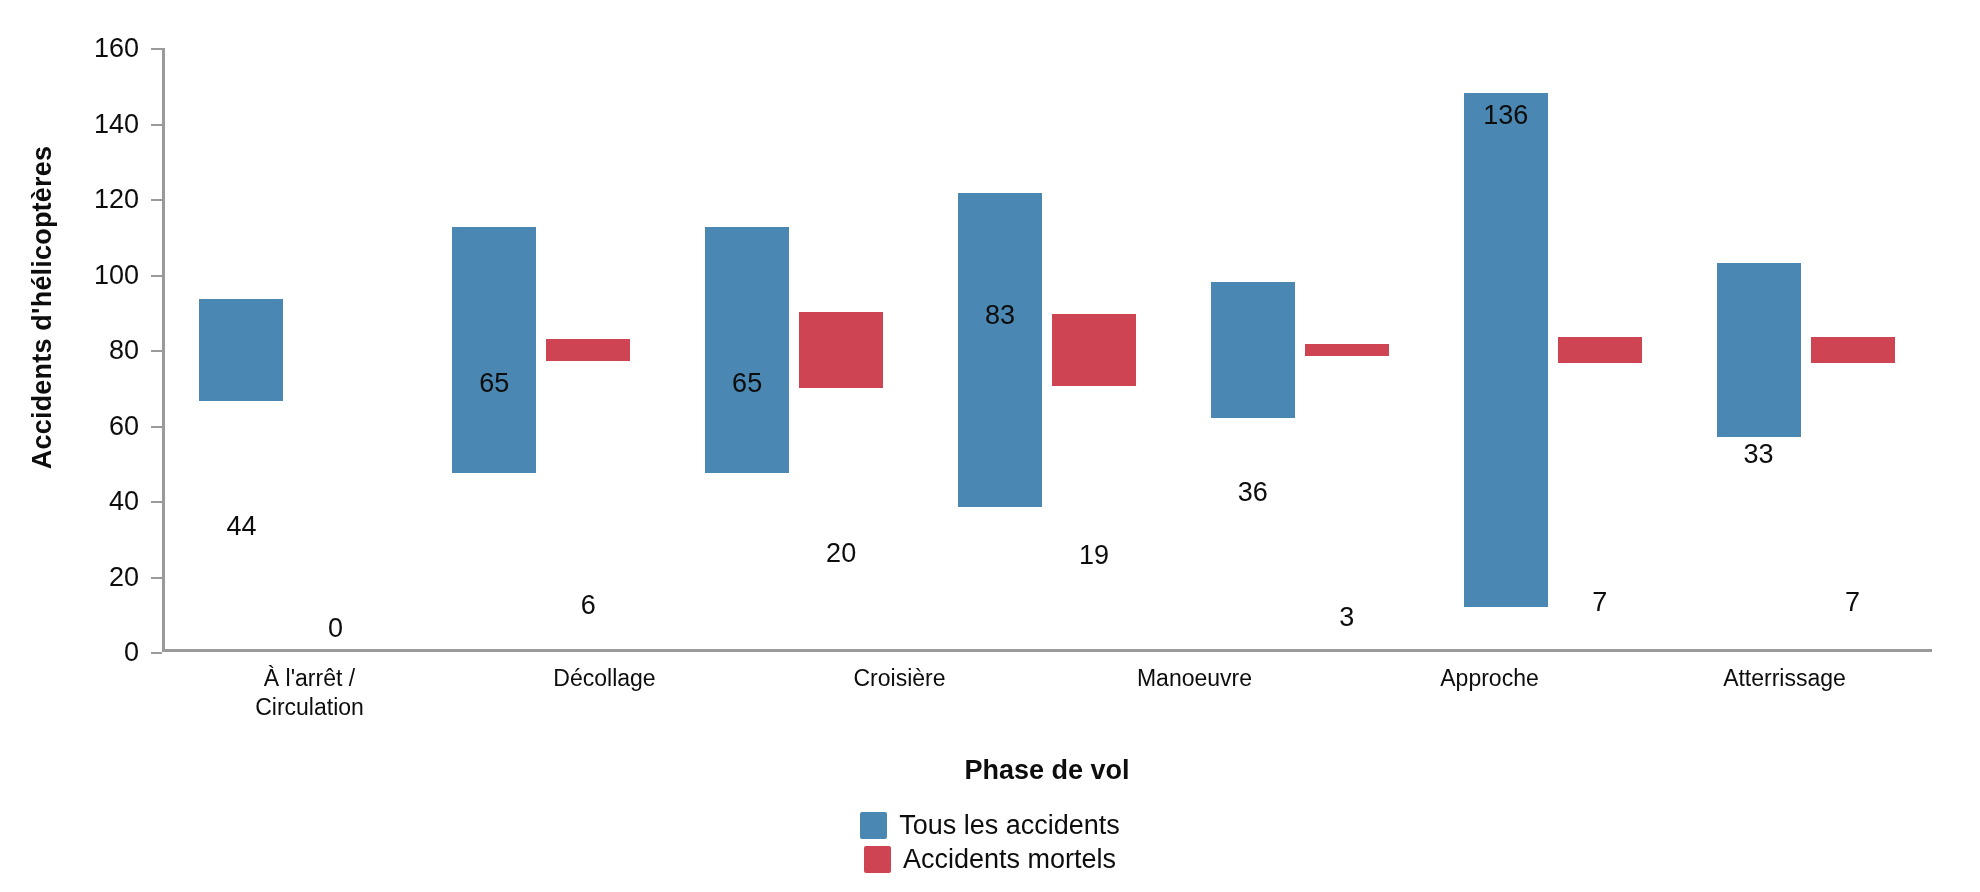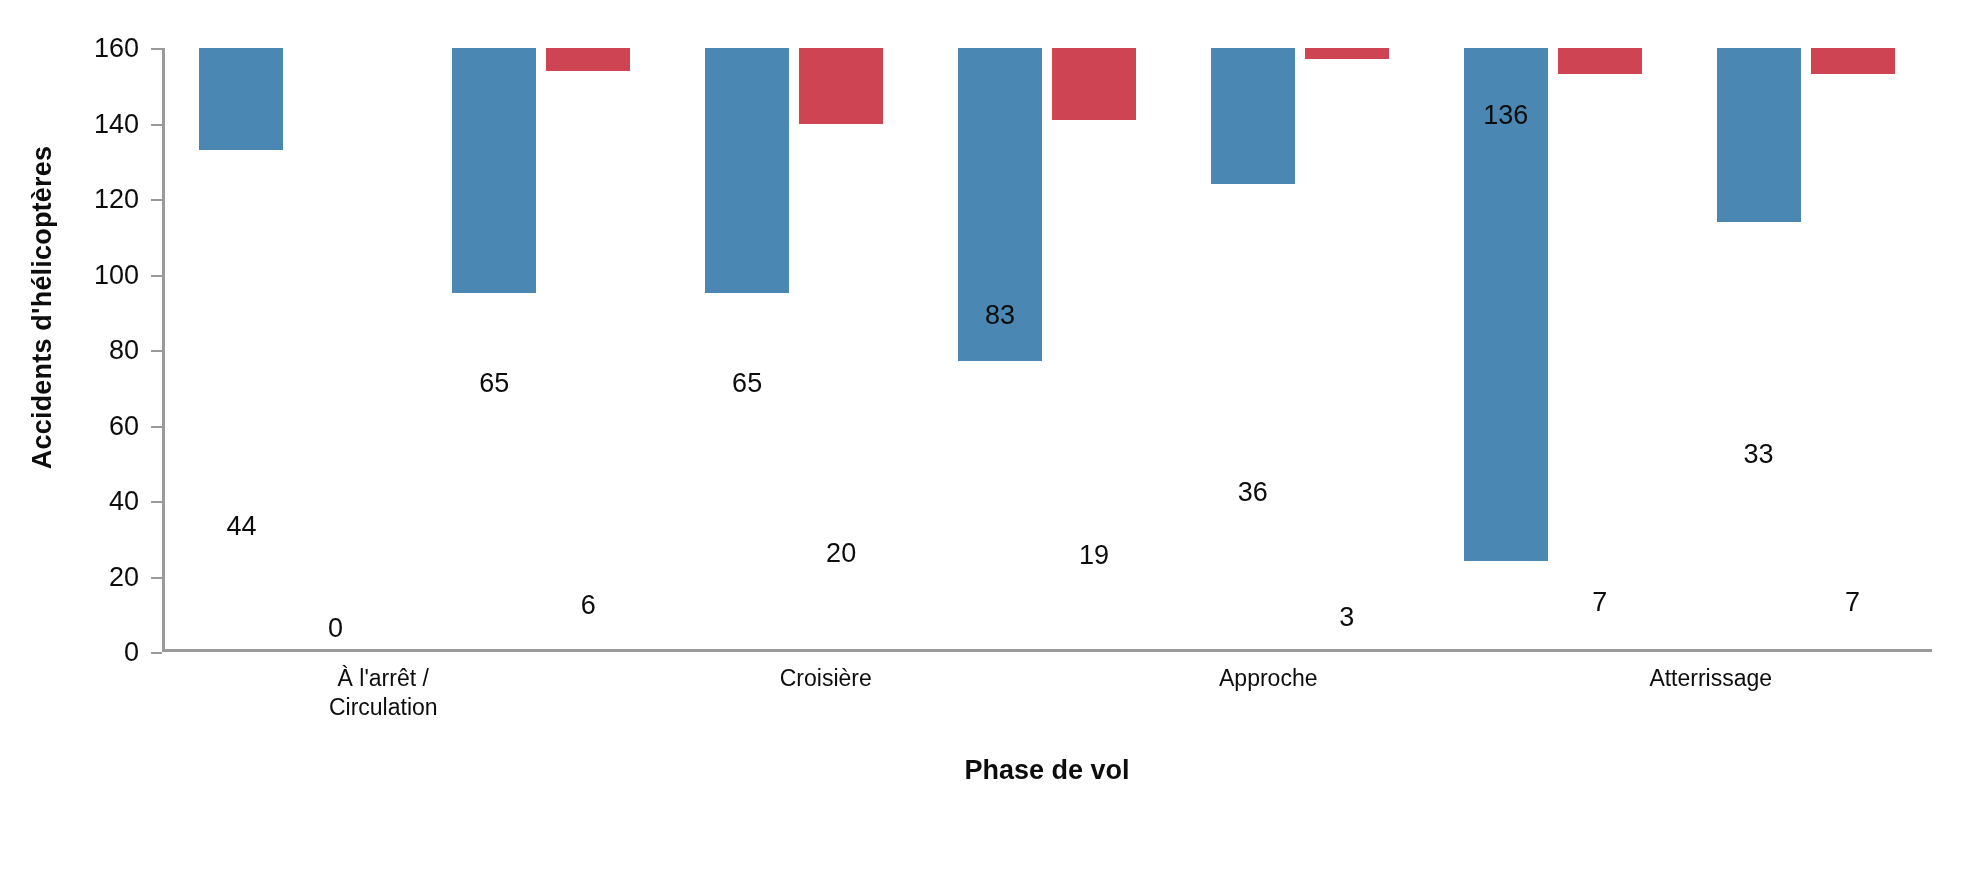--- a/index.html
+++ b/index.html
@@ -102,21 +102,21 @@
     justify-content: center;
     align-items: flex-end;
     gap: 10px;
   }
   .bar-wrap {
     position: relative;
     width: 84px;
     height: 604px;
     display: flex;
     flex-direction: column;
-    justify-content: flex-start;
+    justify-content: center;
   }
   .bar {
     width: 84px;
   }
   .bar.series-0 { background: #4a87b3; }
   .bar.series-1 { background: #cf4452; }
   .bar-value {
     position: absolute;
     left: 50%;
     transform: translateX(-50%);
@@ -294,21 +294,33 @@
               <div class="bar-value" style="bottom: 36.425px;">7</div>
             </div>
           </div>
         </div>
       </div>
   </div>
 
   <div class="cat-labels" id="cat-labels">
       <div class="cat-label">À l'arrêt /
 Circulation</div>
+      <div class="cat-label">Décollage</div>
       <div class="cat-label">Croisière</div>
+      <div class="cat-label">Manoeuvre</div>
       <div class="cat-label">Approche</div>
       <div class="cat-label">Atterrissage</div>
     </div>
 
   <div class="x-axis-title">Phase de vol</div>
 
+  <div class="legend" id="legend">
+      <div class="legend-item">
+        <span class="legend-swatch series-0"></span>
+        <span class="legend-label">Tous les accidents</span>
+      </div>
+      <div class="legend-item">
+        <span class="legend-swatch series-1"></span>
+        <span class="legend-label">Accidents mortels</span>
+      </div>
+    </div>
 
 </div>
 
 </body></html>

